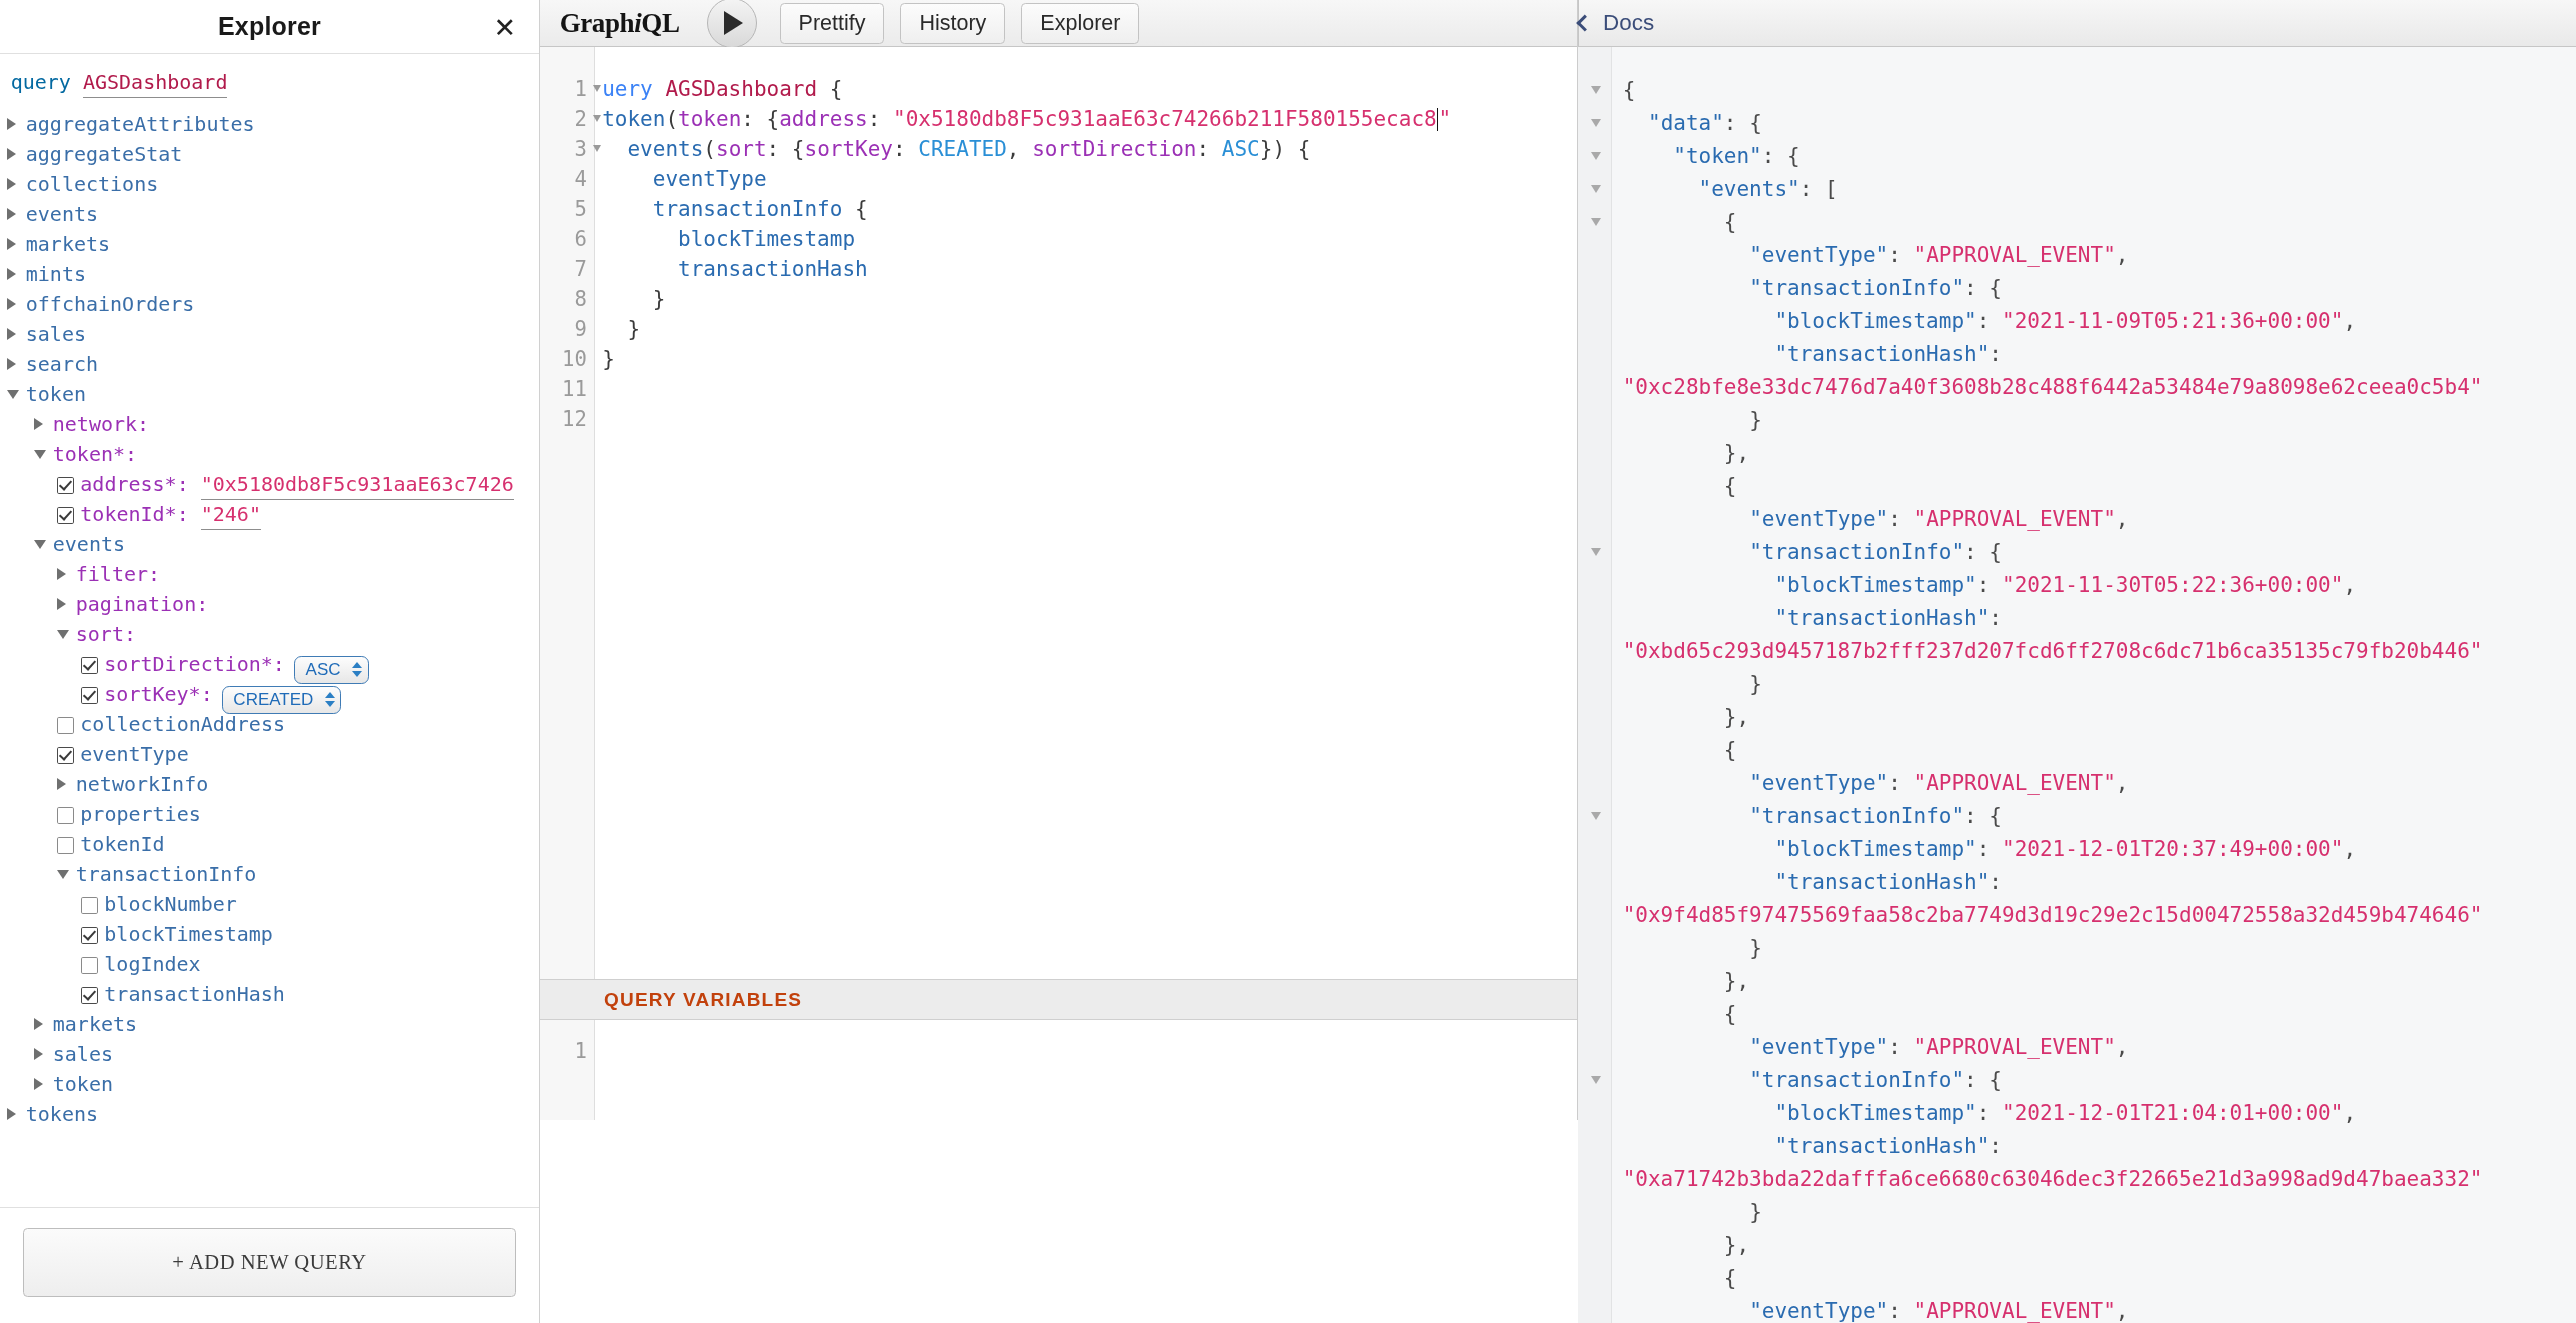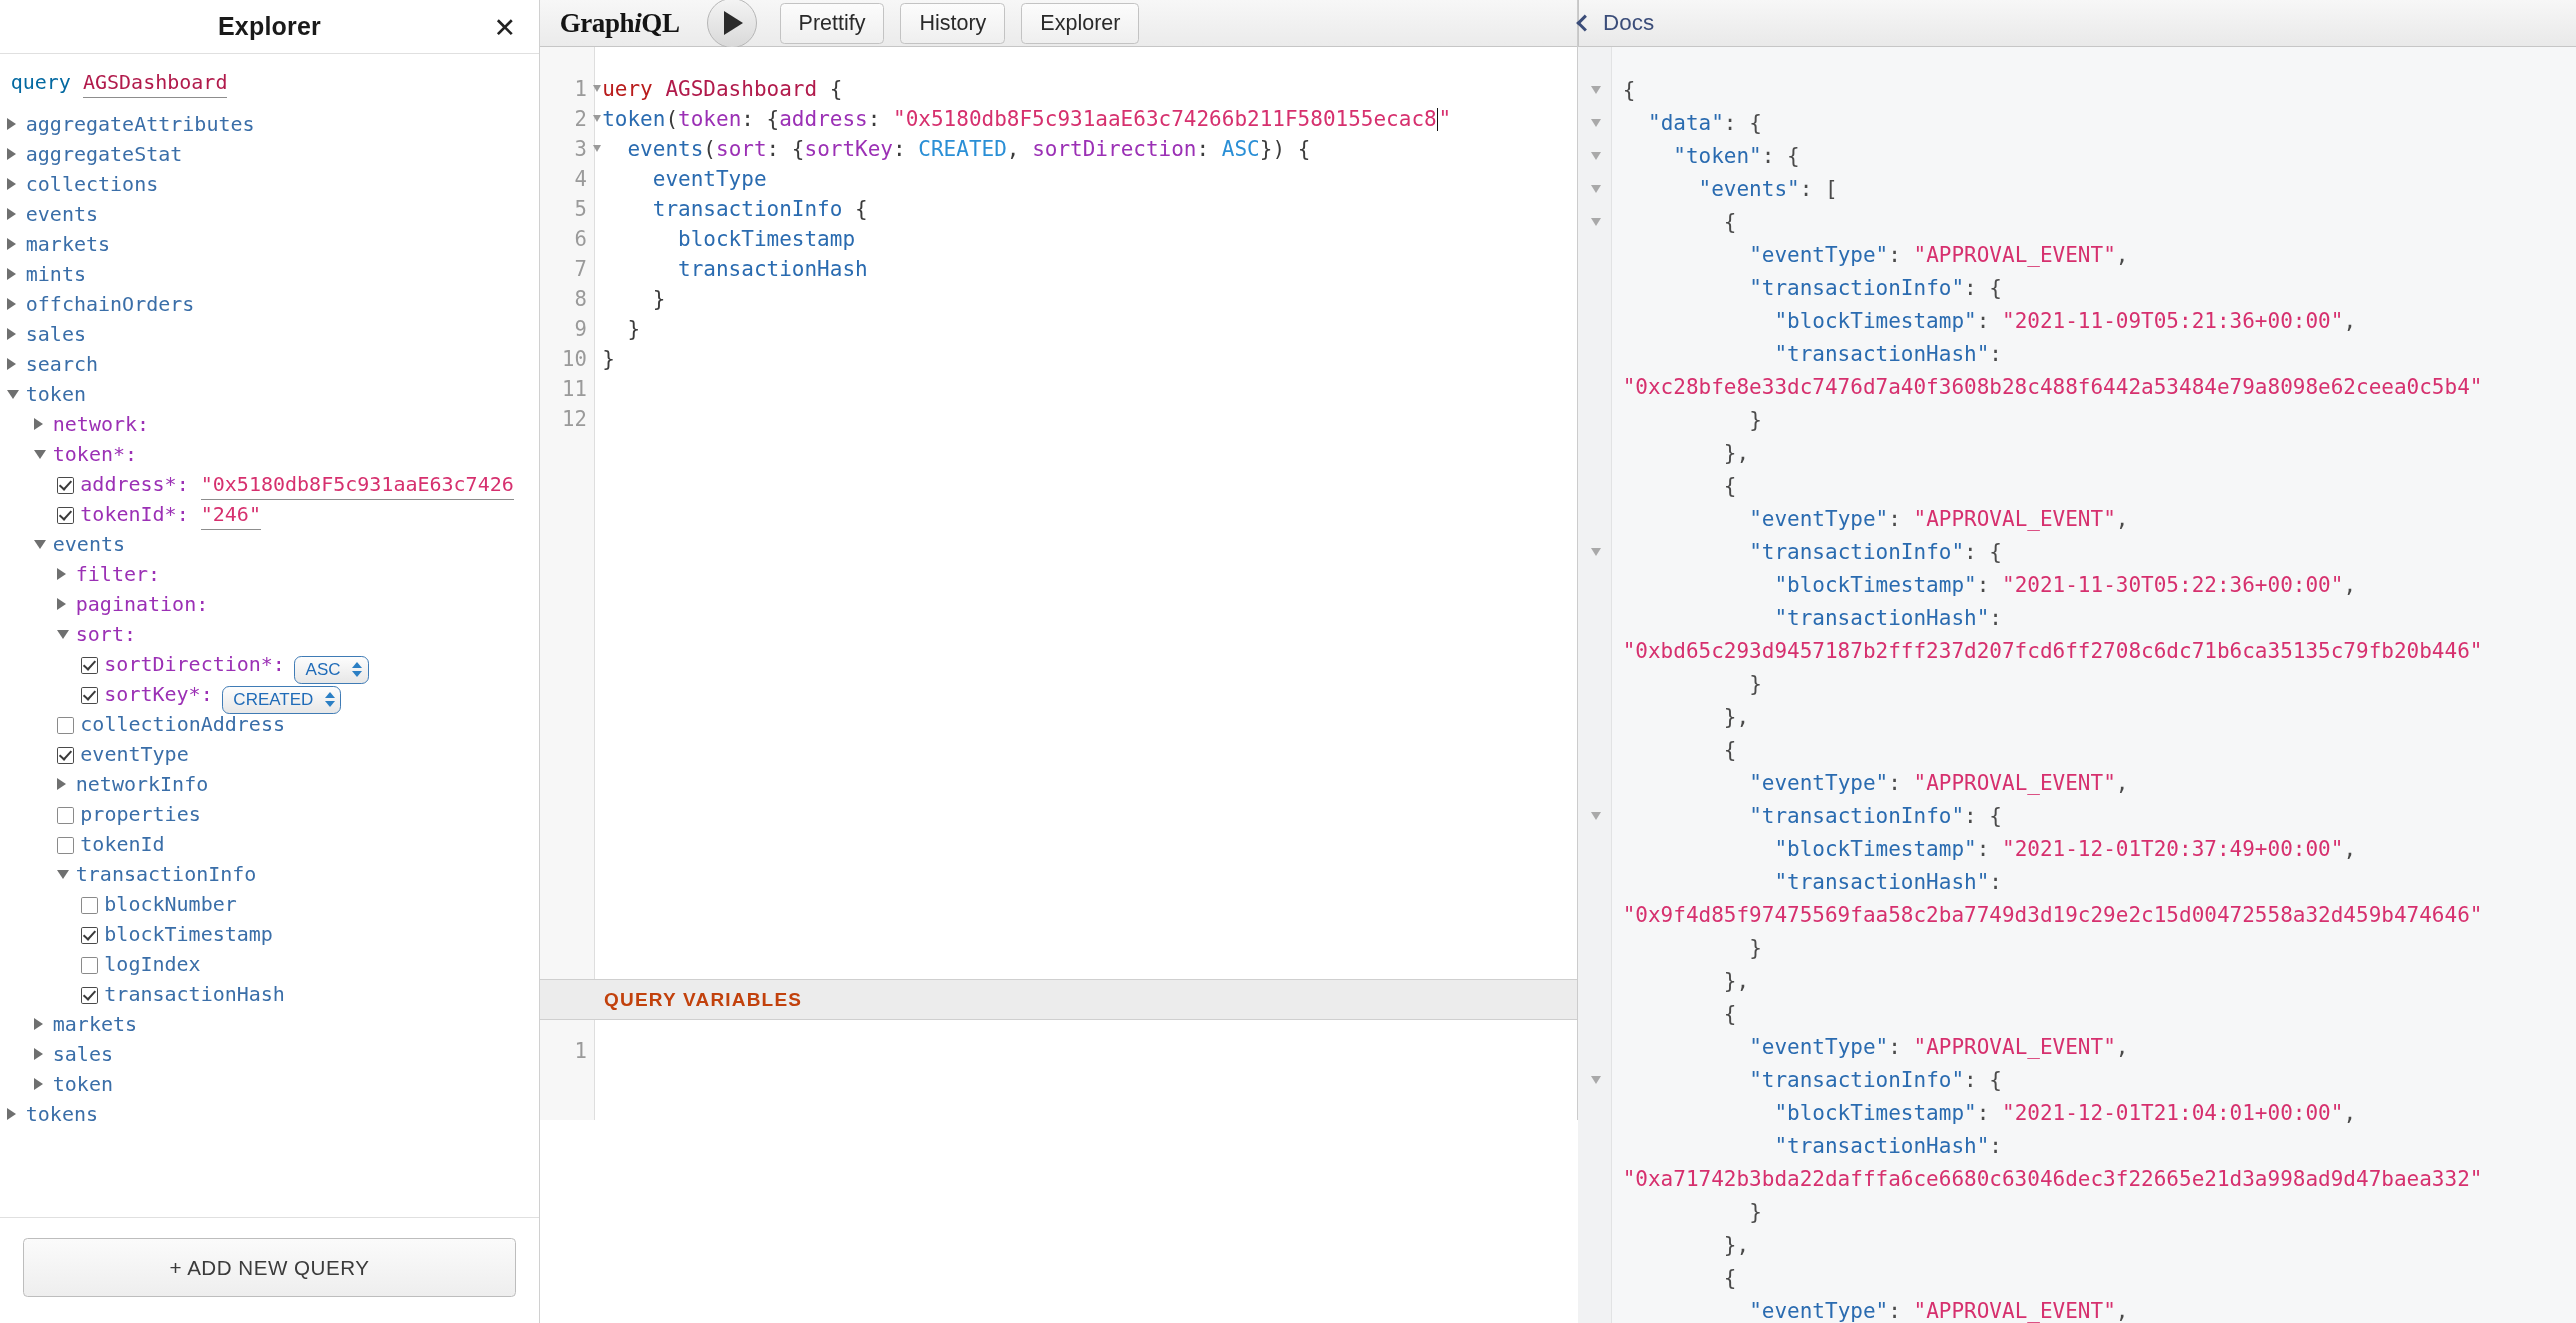--- a/index.html
+++ b/index.html
@@ -40,27 +40,27 @@
     padding: 12.5px 0 0 0;
     font-family: "DejaVu Sans Mono", monospace;
     font-size: 20px;
     line-height: 30px;
   }
   .explorer-footer {
     border-top: 0.9px solid #e0e0e0;
     padding: 19.7px 23px 27px 23px;
   }
   .add-query-btn {
-    width: 100%; height: 59px;
+    width: 100%; height: 69px;
     background: linear-gradient(to bottom, #fbfbfb, #eeeeee);
     border: 0.9px solid #bdbdbd; border-radius: 4.5px;
     font-size: 20.6px; color: #3b3b3b; letter-spacing: 0.5px;
     cursor: pointer;
     display: flex; align-items: center; justify-content: center;
-    font-family: Liberation Sans, sans-serif;
+    font-family: Liberation Serif, serif;
   }
 
   
   .row { display: flex; align-items: baseline; white-space: nowrap; height: 30px; }
   .arrow {
     width: 11.6px; height: 11.6px; flex: 0 0 auto;
     margin-right: 7.2px; position: relative; top: -1.8px;
     cursor: pointer;
   }
   .arrow::before {
@@ -184,21 +184,21 @@
     border-width: 7.2px 4.5px 0 4.5px;
     border-color: #9a9a9a transparent transparent transparent;
   }
   .code {
     flex: 1; padding: 27px 0 0 7.2px; overflow: hidden;
     font-family: "DejaVu Sans Mono", monospace;
     font-size: 21px; line-height: 30px;
     white-space: pre; color: #1a1a1a;
   }
   .code .cline { height: 30px; }
-  .c-kw { color: #b91c1c; }
+  .c-kw { color: #3b82f6; }
   .c-opname { color: #b11a4b; }
   .c-fld { color: #2a6bb0; }
   .c-arg { color: #9b30b5; }
   .c-str { color: #d6306e; }
   .c-enum { color: #2a8fd6; }
   .c-punct { color: #3b3b3b; }
   .caret {
     display: inline-block; width: 1.8px; height: 23px;
     background: #111; vertical-align: -4.5px;
   }

